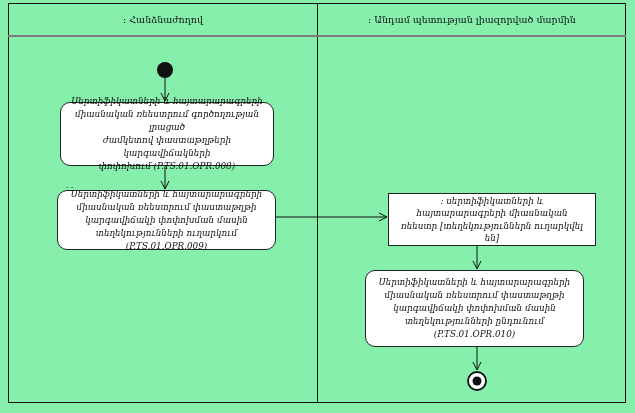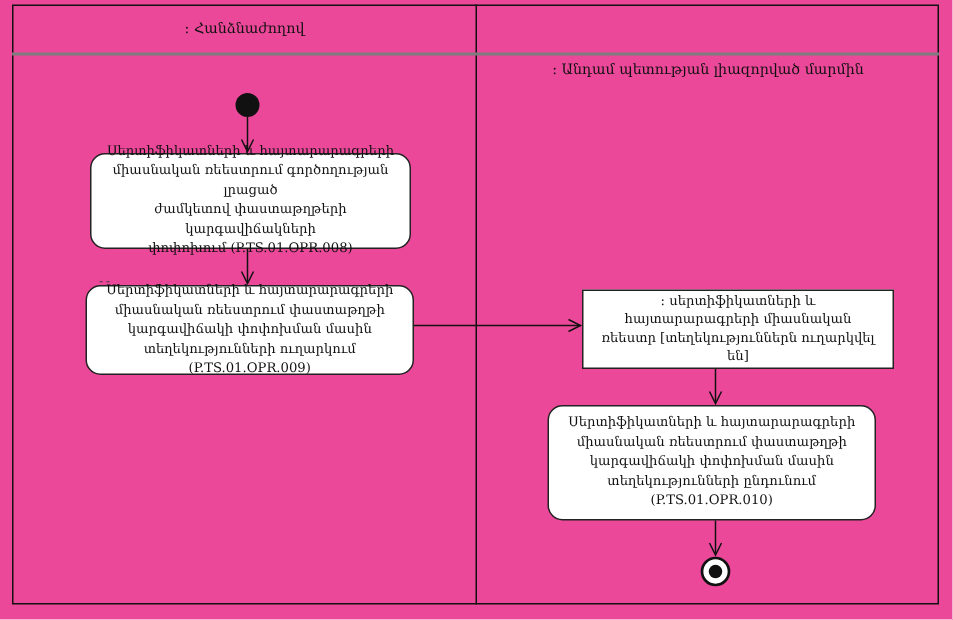--- a/index.html
+++ b/index.html
@@ -5,21 +5,21 @@
   html, body {
     margin: 0;
     padding: 0;
     background: #ffffff;
     font-family: "DejaVu Serif", "Liberation Serif", serif;
   }
   .canvas {
     position: relative;
     width: 635px;
     height: 413px;
-    background: #ec4899;
+    background: #86efac;
     overflow: hidden;
   }
   .frame {
     position: absolute;
     left: 8px; top: 3px;
     width: 618px; height: 400px;
     border: 1.5px solid #111111;
     box-sizing: border-box;
   }
   .lane-divider {
@@ -39,35 +39,36 @@
     top: 3px;
     height: 32px;
     display: flex;
     align-items: center;
     justify-content: center;
     font-size: 9.5px;
     color: #111111;
     text-align: center;
   }
   .lane-header.left  { left: 9px;  width: 308px; }
-  .lane-header.right { left: 318px; width: 308px; margin-top: 27px; }
+  .lane-header.right { left: 318px; width: 308px; }
 
   .node {
     position: absolute;
     box-sizing: border-box;
     border: 1.2px solid #222222;
     background: #ffffff;
     display: flex;
     align-items: center;
     justify-content: center;
     text-align: center;
     font-size: 8.8px;
     line-height: 13px;
     color: #111111;
     padding: 18px 4px;
+    font-style: italic;
   }
   .node .lbl { white-space: pre-line; }
   .rounded { border-radius: 10px; }
   .sharp   { border-radius: 0; line-height: 12.5px; }
 
   .act-008 { left: 60px;  top: 102px; width: 214px; height: 64px; }
   .act-009 { left: 57px;  top: 190px; width: 219px; height: 60px; }
   .obj-reg { left: 388px; top: 193px; width: 208px; height: 53px; }
   .act-010 { left: 365px; top: 270px; width: 219px; height: 77px; }
 

